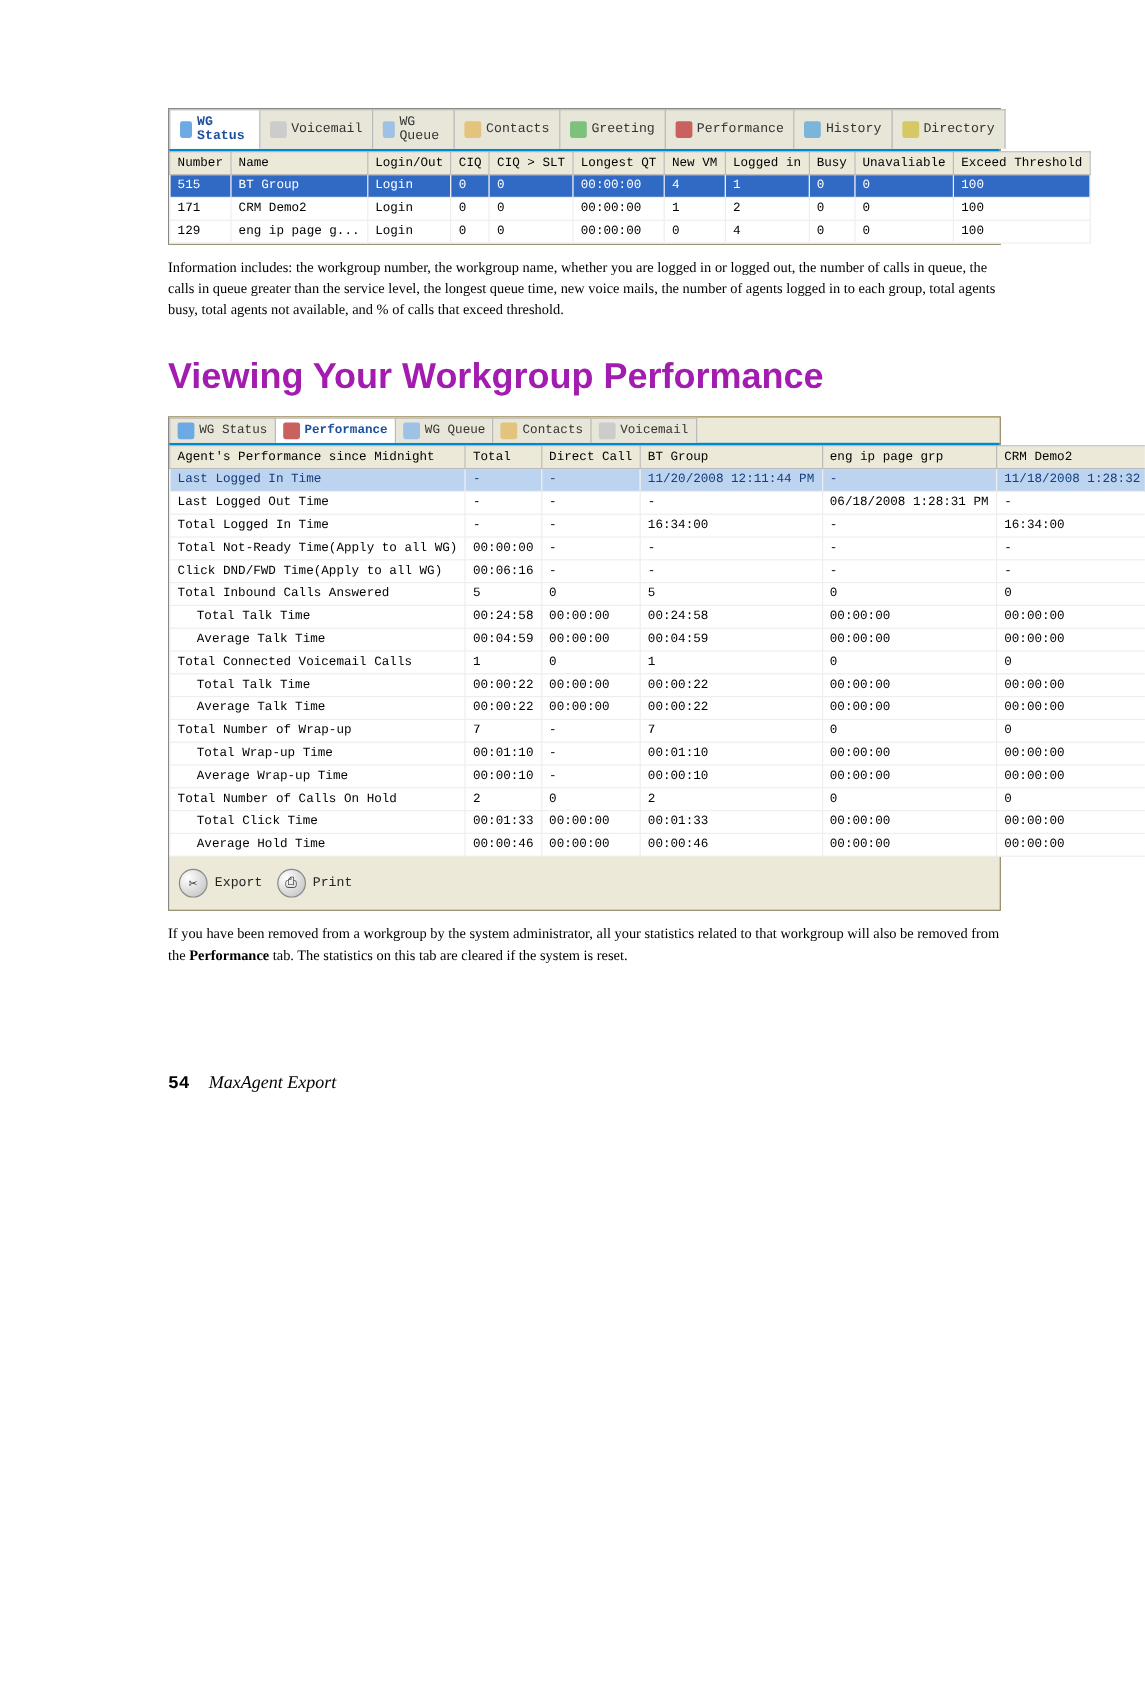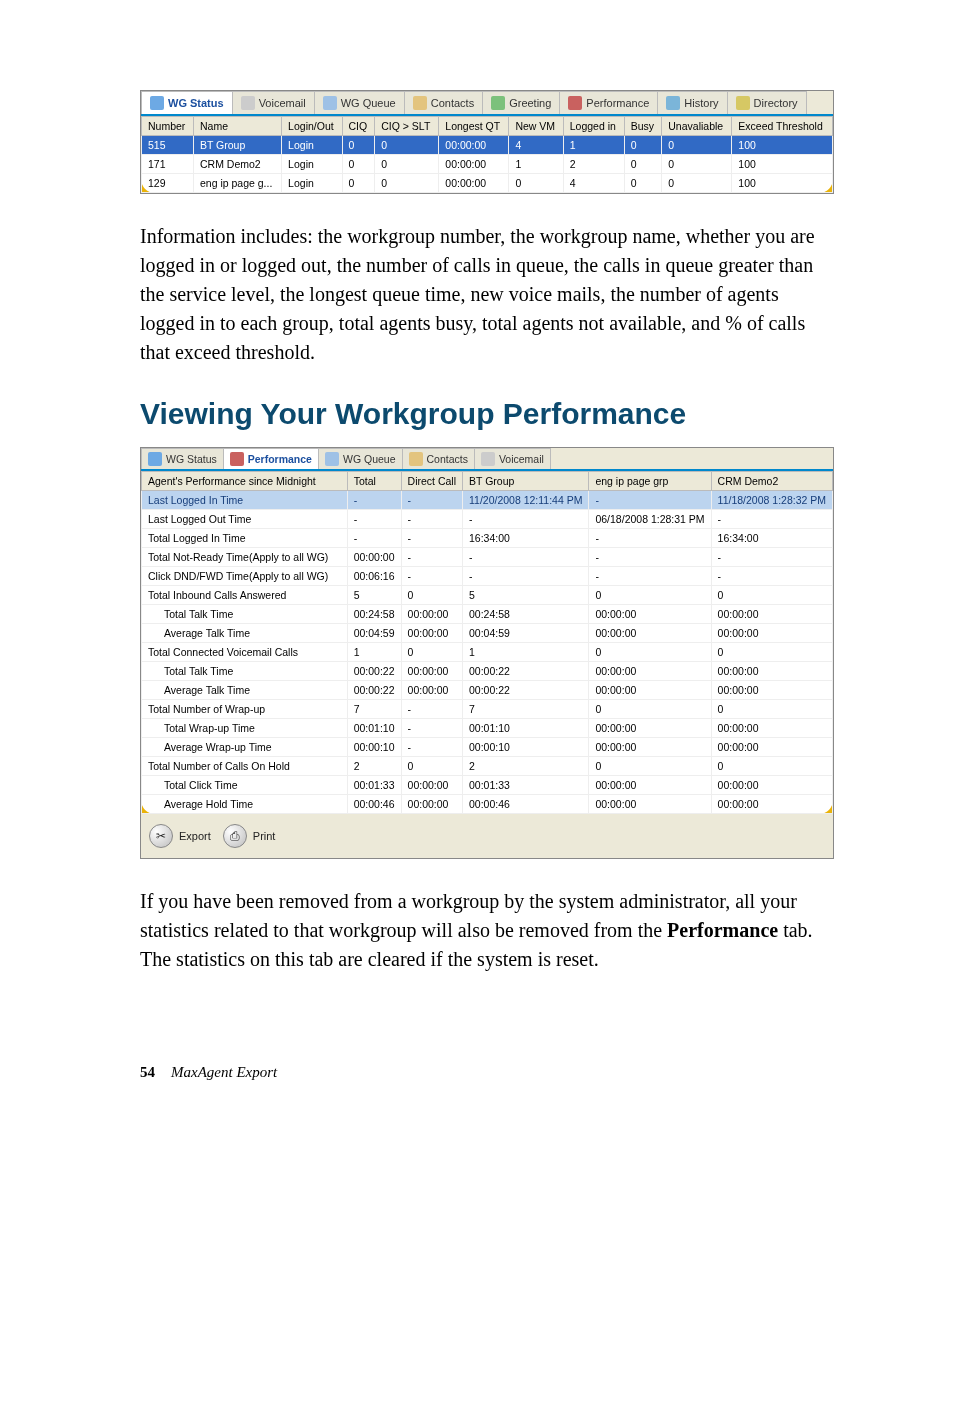--- a/index.html
+++ b/index.html
@@ -11,22 +11,22 @@
     width: 954px;
   }
   .page {
     padding: 90px 120px 50px 140px;
     box-sizing: border-box;
     width:954px;
   }
   .figure {
     border: 1px solid #888;
     background: #eab308;
-    margin: 0 0 28px 0;
-    font-family: Liberation Sans, sans-serif;
+    margin: 0 0 11px 0;
+    font-family: Liberation Mono, monospace;
     font-size: 11px;
     color: #000;
   }
   .tabbar {
     display: flex;
     background: #ece9d8;
     border-bottom: 2px solid #08c;
     position:relative;
   }
   .tab {
@@ -49,48 +49,47 @@
   .icon-box {
     width:14px; height:14px;
     display:inline-block;
     border-radius:2px;
   }
   table.datagrid {
     width:100%;
     border-collapse: collapse;
     background:#fff;
     font-size:10.5px;
-    border-radius:14px;
   }
   table.datagrid th {
     background: #ece9d8;
     font-weight: normal;
     text-align:left;
     padding: 3px 6px;
     border: 1px solid #bbb;
     white-space: nowrap;
   }
   table.datagrid td {
     padding: 3px 6px;
     border: 1px solid #eee;
     white-space: nowrap;
   }
   table.datagrid tr.selected td {
     background:#316ac5;
     color:#fff;
   }
   .bodytext {
-    font-size: 20px;
+    font-size: 12px;
     line-height: 1.45;
     margin: 0 0 26px 0;
   }
   h2.section {
     font-family: Arial, Helvetica, sans-serif;
     font-weight: bold;
-    color: #0c4a6e;
+    color: #a21caf;
     font-size: 30px;
     margin: 30px 0 16px 0;
   }
   .perf-table th, .perf-table td {
     border:none;
     border-bottom:1px solid #e5e5e5;
   }
   .perf-table th {
     background:#ece9d8;
     border-right:1px solid #bbb;
@@ -125,21 +124,21 @@
     display:flex;align-items:center;justify-content:center;
     font-size:12px;
   }
   .footer {
     margin-top: 90px;
     font-size: 15px;
     display:flex;
     gap:16px;
     align-items:baseline;
   }
-  .footer .pn { font-weight:bold; }
+  .footer .pn { font-weight:bold;font-family:Liberation Mono, monospace; }
   .footer .bk { font-style:italic; }
   .tabbar2 .tab { font-size:10.5px; padding:3px 6px;}
 </style>
 </head>
 <body>
 
 <div class="page">
 
   <div class="figure">
     <div class="tabbar" id="tabbar1">

